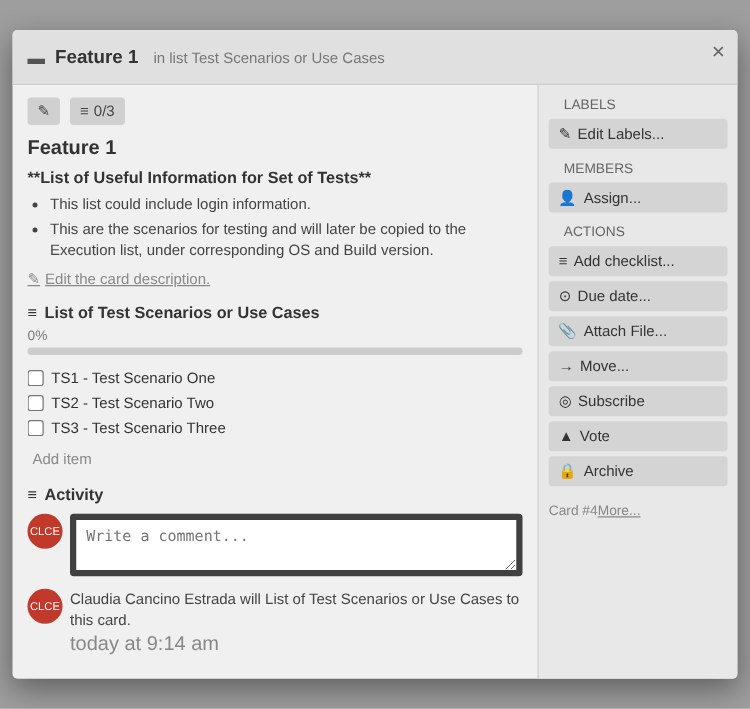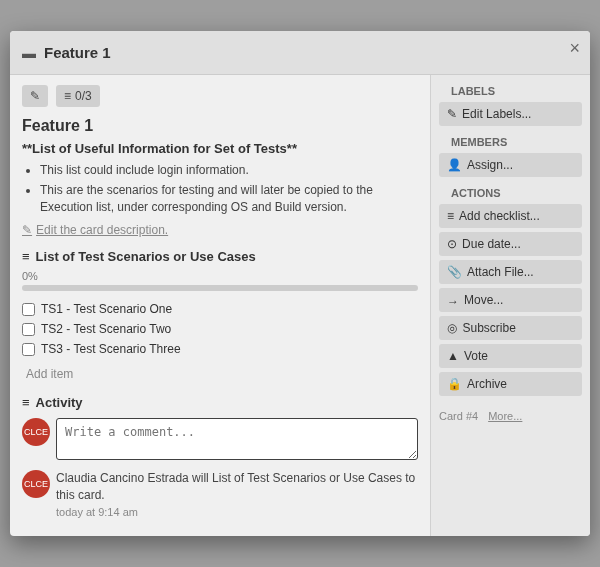--- a/index.html
+++ b/index.html
@@ -204,49 +204,49 @@
       display: flex;
       align-items: center;
       justify-content: center;
       color: white;
       font-size: 9px;
       font-weight: normal;
       flex-shrink: 0;
     }
     .comment-input {
       flex: 1;
-      border: 1px solid #404040;
+      border: 5px solid #404040;
       border-radius: 3px;
       padding: 6px 8px;
       font-size: 12px;
       resize: vertical;
       min-height: 40px;
       background: #fff;
       color: #888;
     }
     .activity-entry {
       display: flex;
       gap: 6px;
       margin-bottom: 8px;
     }
     .activity-text {
       font-size: 12px;
       color: #444;
       line-height: 1.4;
     }
     .activity-time {
-      font-size: 11px;
+      font-size: 16px;
       color: #888;
       display: block;
       margin-top: 2px;
     }
     
     .sidebar-section-title {
       font-size: 11px;
-      font-weight: bold;
+      font-weight: normal;
       color: #666;
       text-transform: uppercase;
       margin-bottom: 5px;
       margin-top: 10px;
       padding-left: 12px;
     }
     .sidebar-section-title:first-child { margin-top: 0; }
     .sidebar-action-btn {
       display: flex;
       align-items: center;
@@ -262,36 +262,36 @@
       cursor: pointer;
       margin-bottom: 4px;
     }
     .card-footer {
       padding: 6px 12px;
       font-size: 11px;
       color: #888;
       background: #e8e8e8;
       border-top: 1px solid #d0d0d0;
       display: flex;
-      gap: 10px;
     }
     .footer-link {
       color: #888;
       text-decoration: underline;
       cursor: pointer;
     }
   </style>
 </head>
 <body>
 
 <div class="card-modal">
 
   <div class="card-header">
     <span class="card-header-icon">▬</span>
     <span class="card-header-title">Feature 1</span>
+    <span class="card-header-subtitle">in list Test Scenarios or Use Cases</span>
     <button class="close-btn">×</button>
   </div>
 
   <div class="card-body">
 
     <div class="card-main">
 
       <div class="toolbar-row">
         <button class="toolbar-btn">
           <span>✎</span>

